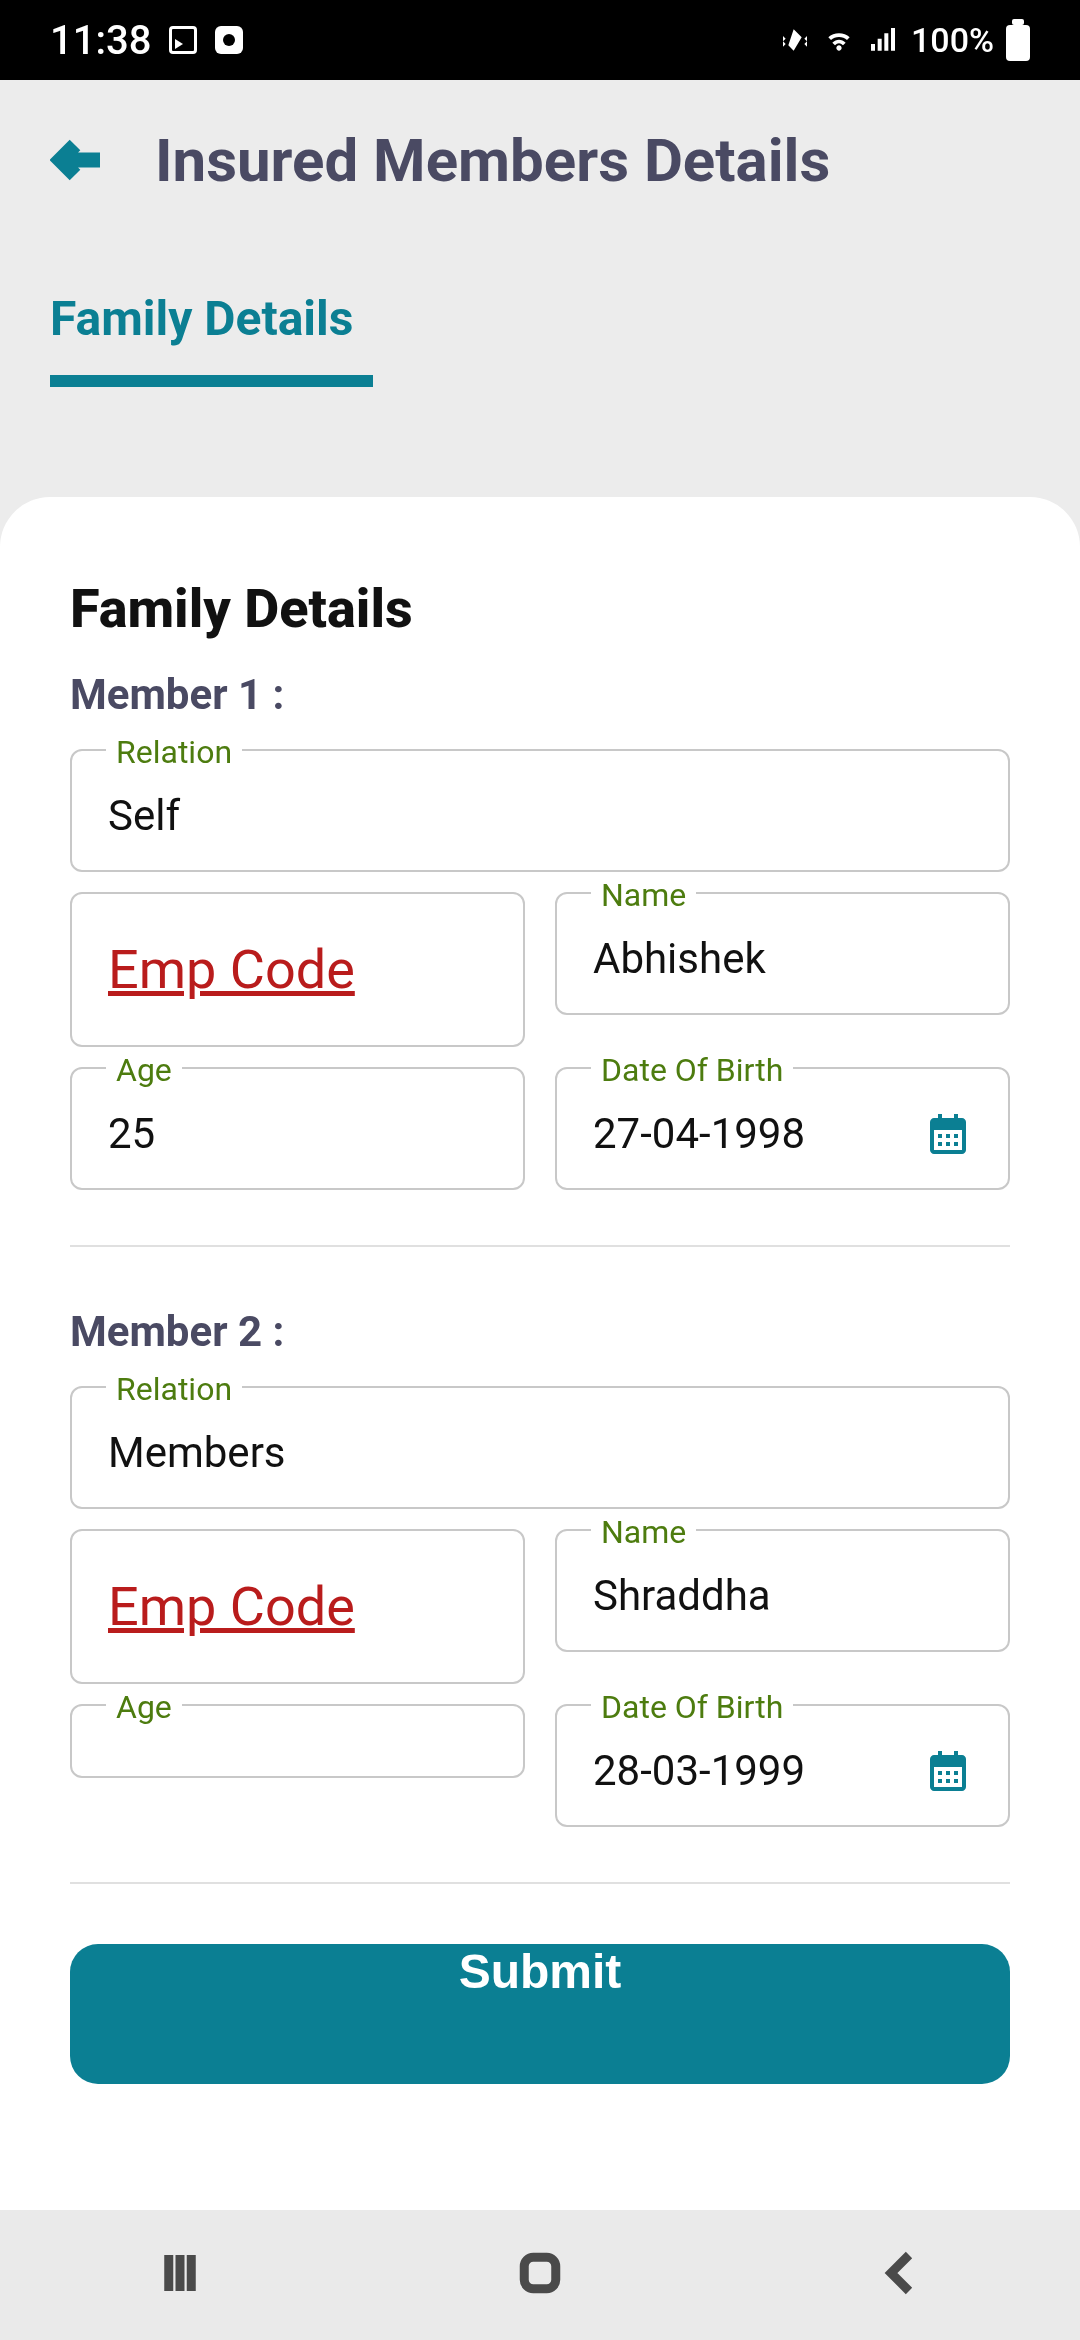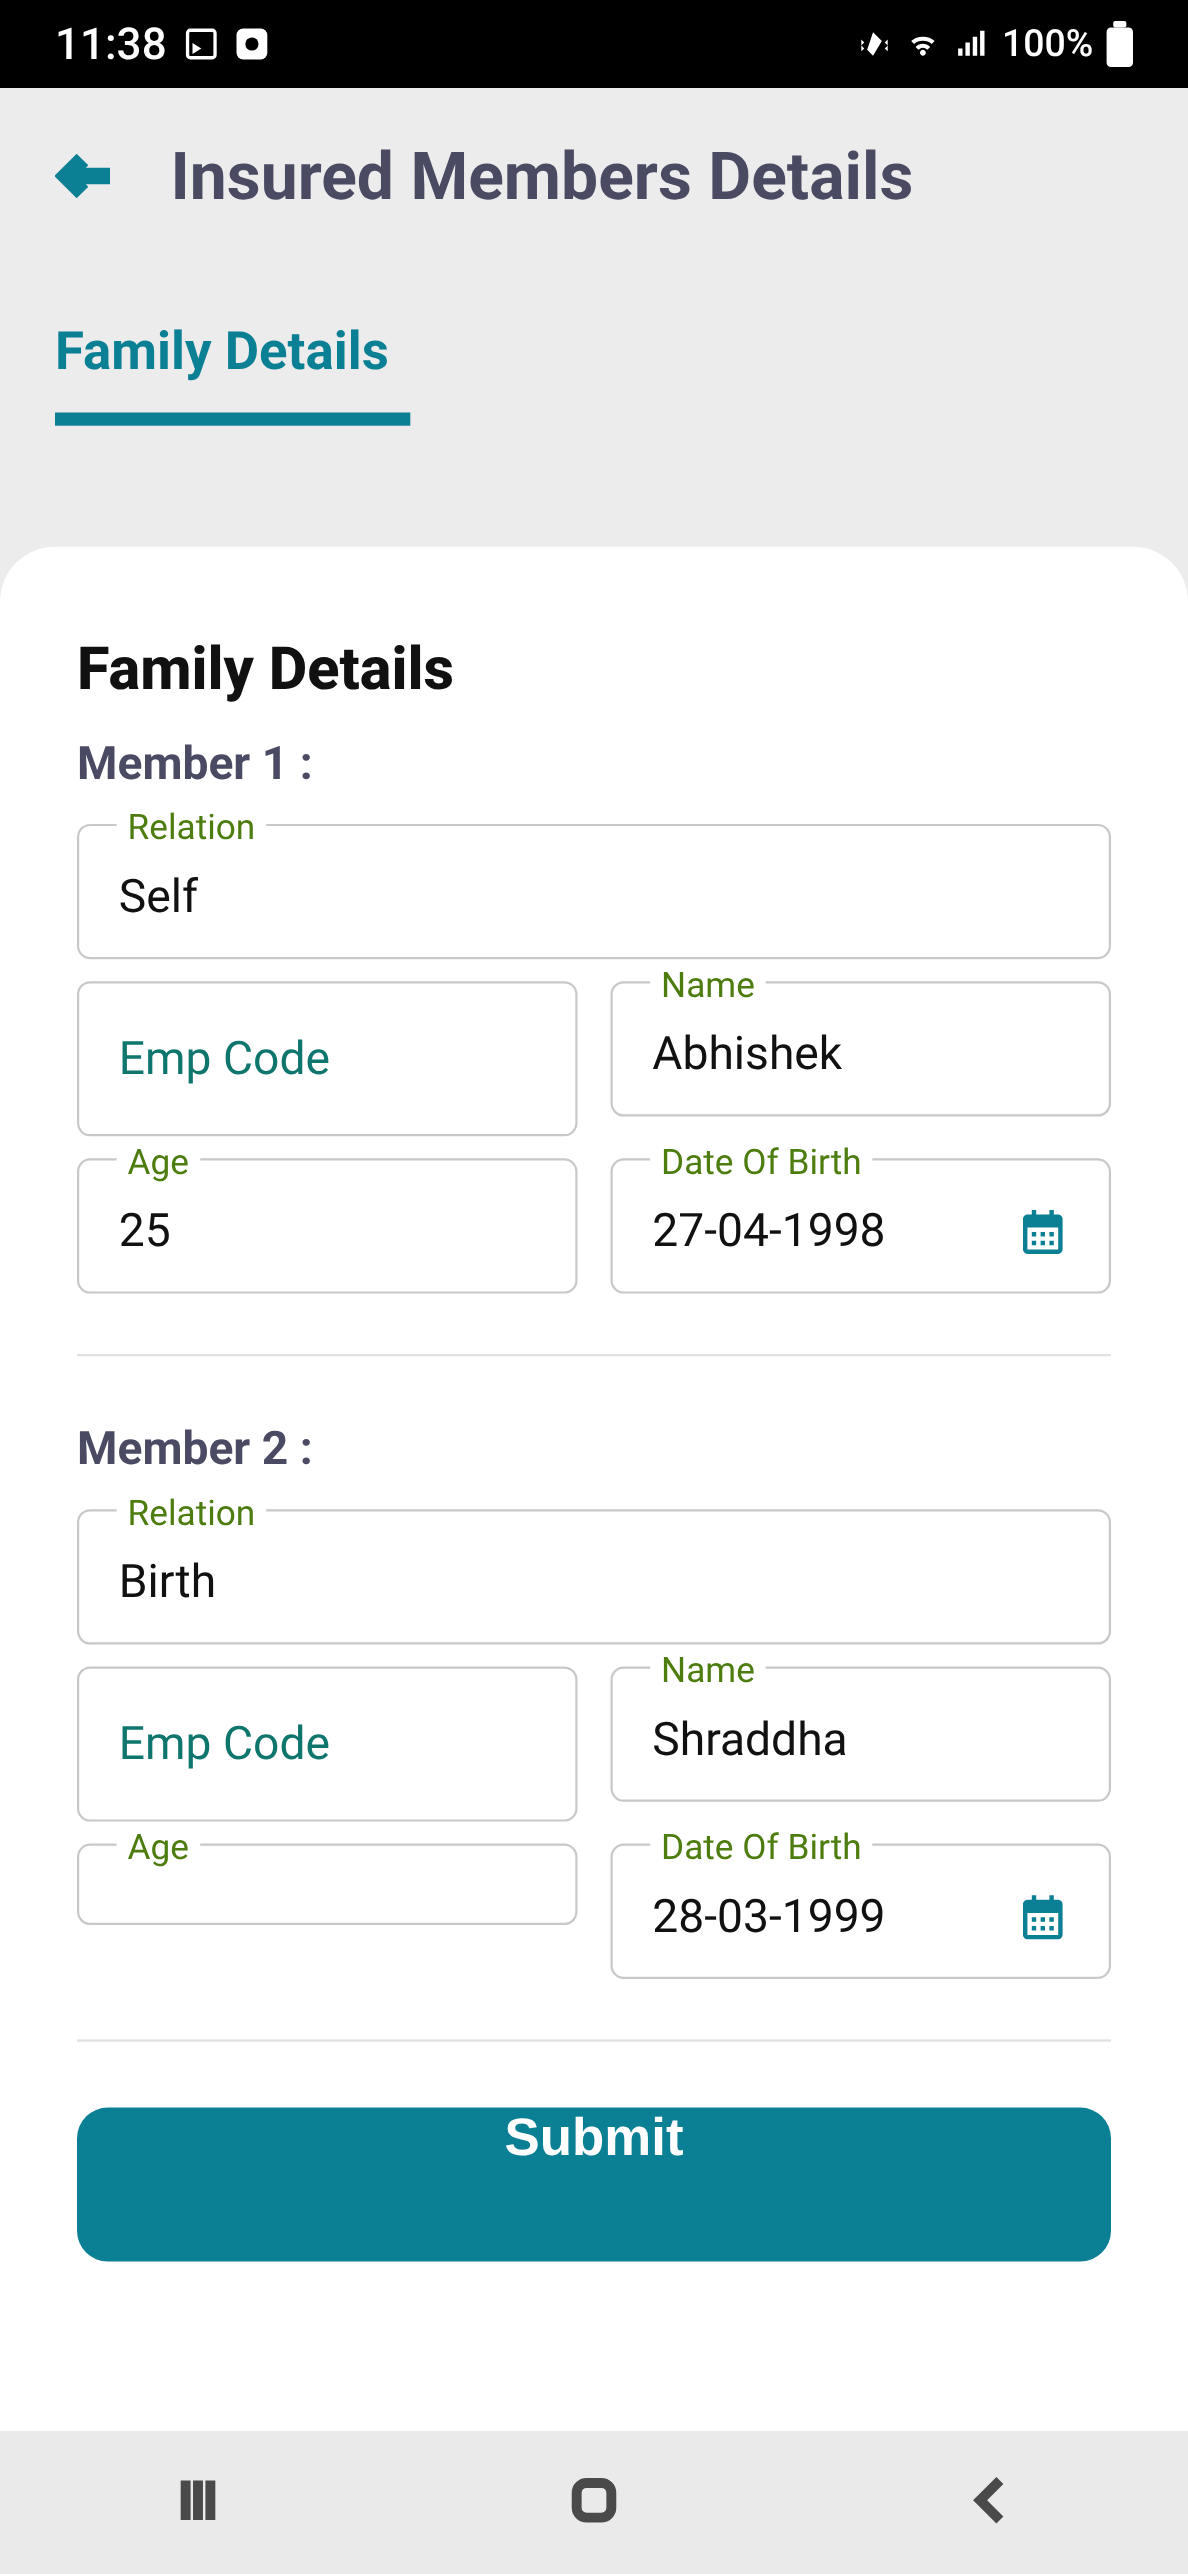--- a/index.html
+++ b/index.html
@@ -31,21 +31,21 @@
   .card-title { font-size: 54px; font-weight: 800; color: #111; margin-bottom: 30px; }
   .member-label { font-size: 42px; font-weight: 700; color: #4a4a63; margin-top: 24px; margin-bottom: 30px; }
 
   
   .field-wrap { position: relative; margin-top: 20px; }
   .field-row { display: flex; gap: 30px; margin-top: 20px; }
   .field-row .field-wrap { flex: 1; margin-top: 0; }
   .field-border { border: 2px solid #c8c8c8; border-radius: 12px; padding: 40px 36px 30px 36px; position: relative; }
   .field-legend { position: absolute; top: -18px; left: 34px; padding: 0 10px; background: #fff; color: #4d7c0f; font-size: 32px; }
   .field-value { font-size: 42px; color: #111; }
-  .field-placeholder { font-size: 42px; color: #0f766e; }
+  .field-placeholder { font-size: 54px; color: #b91c1c; text-decoration: underline; }
   .field-border.no-legend { padding: 44px 36px 44px 36px; }
   .dob-inner { display: flex; align-items: center; justify-content: space-between; }
   .cal-icon { width: 48px; height: 48px; }
   .cal-icon svg { width: 48px; height: 48px; fill: #0b7f93; }
 
   .divider { height: 2px; background: #e0e0e0; margin: 55px 0 60px 0; }
 
   
   .submit-btn { margin-top: 40px; width: 100%; height: 140px; background: #0b7f93; color: #fff; font-size: 48px; font-weight: 700; border: none; border-radius: 28px; display: flex; justify-content: center; }
 
@@ -141,21 +141,21 @@
     </div>
   </div>
 
   <div class="divider"></div>
 
   <div class="member-label">Member 2 :</div>
 
   <div class="field-wrap">
     <div class="field-border">
       <span class="field-legend">Relation</span>
-      <div class="field-value">Birth</div>
+      <div class="field-value">Members</div>
     </div>
   </div>
 
   <div class="field-row">
     <div class="field-wrap">
       <div class="field-border no-legend">
         <div class="field-placeholder">Emp Code</div>
       </div>
     </div>
     <div class="field-wrap">

